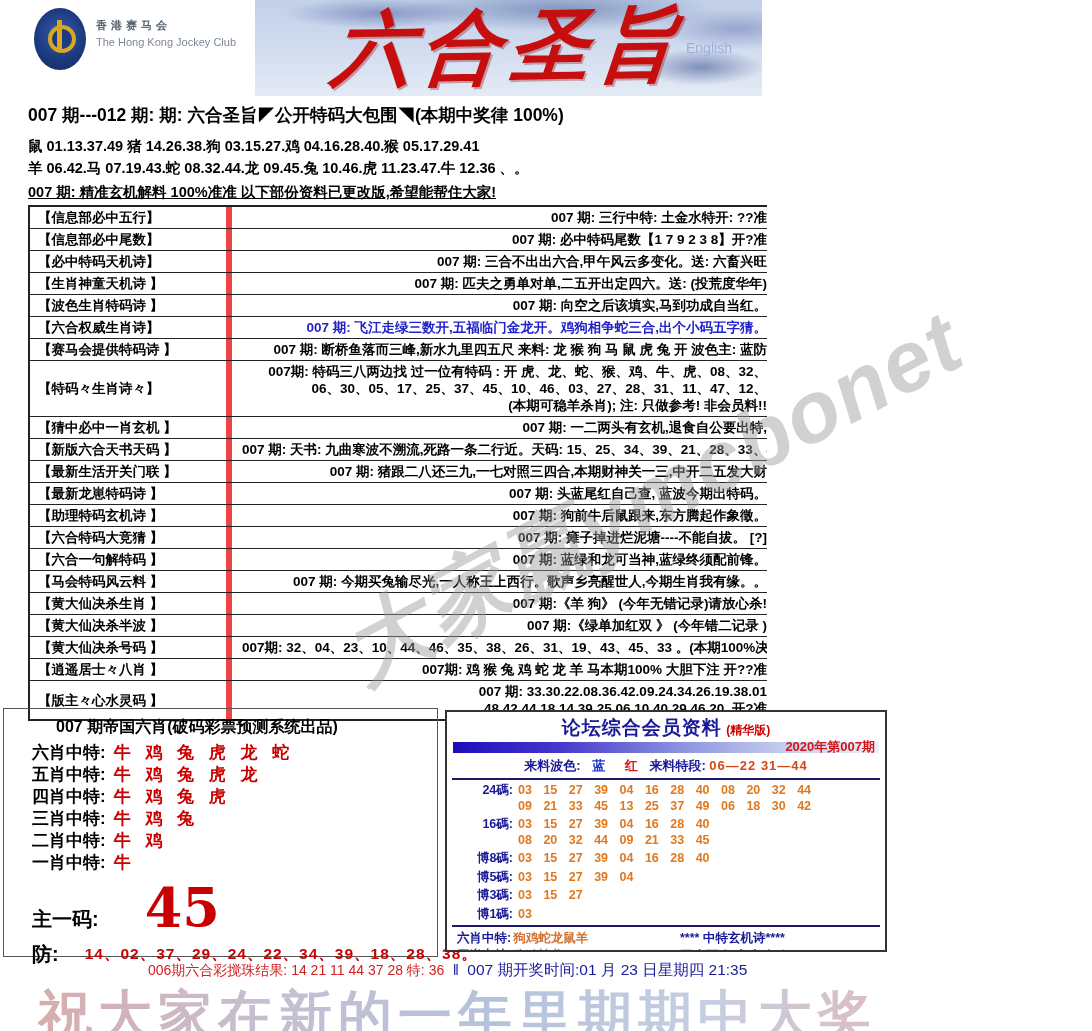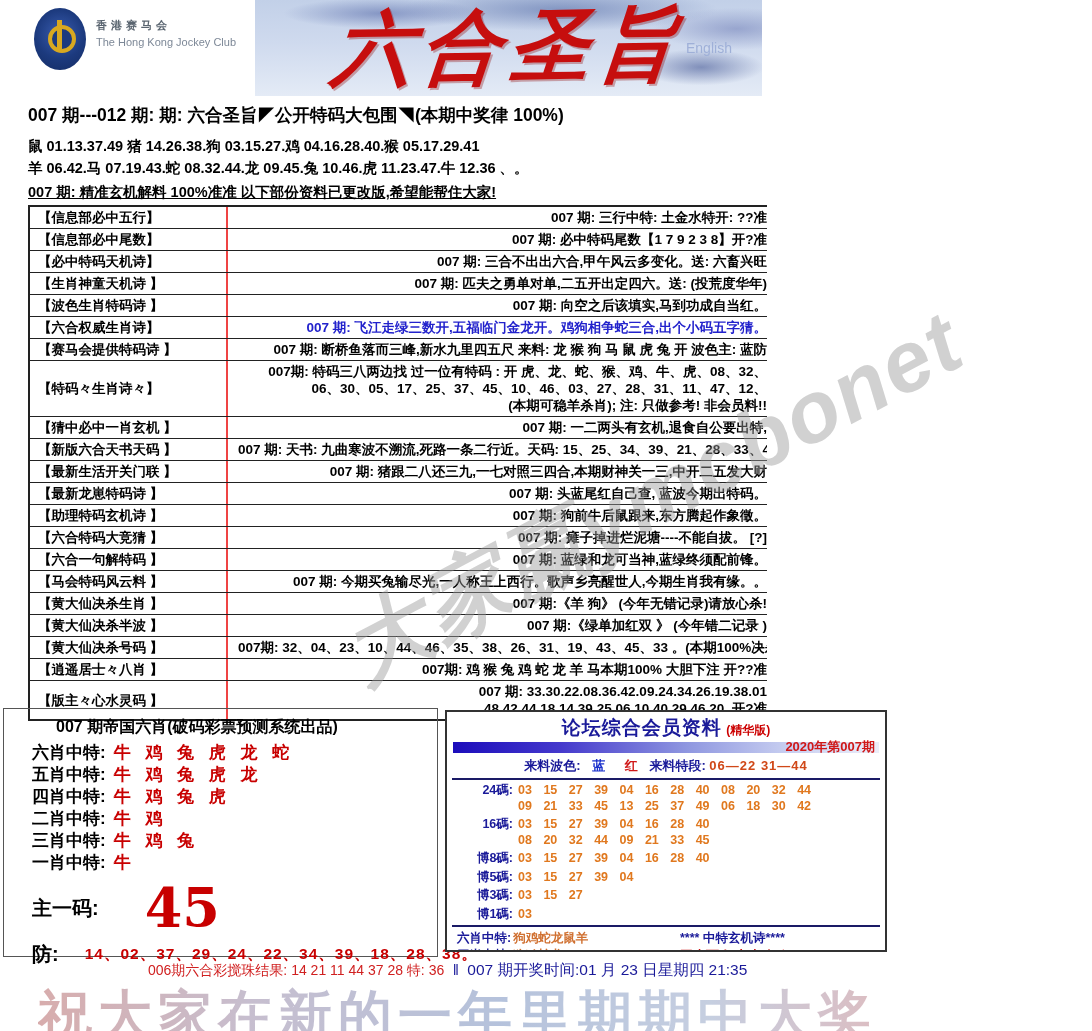--- a/index.html
+++ b/index.html
@@ -33,34 +33,34 @@
   .title-line{position:absolute;left:28px;top:103px;font-size:17.5px;font-weight:bold;white-space:nowrap;}
   .zline{position:absolute;left:28px;font-size:14.5px;font-weight:bold;white-space:nowrap;}
   .z1{top:137px}.z2{top:159px}
   .notice-line{position:absolute;left:28px;top:183px;font-size:14.5px;font-weight:bold;white-space:nowrap;text-decoration:underline;}
 
   
   .tips-table{position:absolute;left:28px;top:205px;width:737px;
      border-top:2px solid #222;border-left:2px solid #222;border-bottom:2px solid #222;}
   .trow{display:flex;border-bottom:1px solid #222;}
   .trow:last-child{border-bottom:none;}
-  .tlabel{width:186px;min-width:186px;border-right:2px solid #ef4444;padding:2px 2px 2px 8px;
+  .tlabel{width:186px;min-width:186px;border-right:6px solid #ef4444;padding:2px 2px 2px 8px;
      font-weight:bold;font-size:13.5px;line-height:17px;display:flex;align-items:center;}
   .tcontent{flex:1;padding:2px 0 2px 10px;font-weight:bold;font-size:13.5px;line-height:17px;
      white-space:nowrap;overflow:hidden;text-align:right;}
   .tcontent.blue{color:#2222cc;}
   .tline{white-space:nowrap;}
 
   
   .left-box{position:absolute;left:3px;top:708px;width:433px;height:247px;border:1px solid #555;}
   .lb-title{margin:8px 0 4px 52px;font-size:16px;font-weight:bold;white-space:nowrap;}
   .lrow{margin:1px 0 1px 28px;font-size:17px;font-weight:bold;line-height:21px;white-space:nowrap;}
   .llab{color:#000;}
   .lval{color:#c80000;margin-left:8px;word-spacing:10px;}
-  .main-code-row{margin:10px 0 0 28px;display:flex;align-items:center;}
+  .main-code-row{margin:10px 0 0 28px;display:flex;align-items:flex-end;}
   .mc-label{font-size:20px;font-weight:bold;}
   .mc-value{font-family:"DejaVu Serif",serif;font-size:54px;font-weight:bold;color:#c80000;margin-left:46px;line-height:50px;}
   .fang-row{margin:8px 0 0 28px;display:flex;align-items:center;white-space:nowrap;}
   .fang-label{font-size:20px;font-weight:bold;}
   .fang-nums{font-size:15.5px;font-weight:bold;color:#c80000;margin-left:26px;letter-spacing:1px;}
 
   
   .right-box{position:absolute;left:445px;top:710px;width:438px;height:238px;border:2px solid #333;
      overflow:hidden;background:#fff;}
   .rb-title{text-align:center;margin-top:3px;white-space:nowrap;}
@@ -254,22 +254,22 @@
         </div>
       </div>
     </div>
 
   <div class="left-box">
     <div class="lb-title">007 期帝国六肖(破码彩票预测系统出品)</div>
     <div id="leftbox-rows">
         <div class="lrow"><span class="llab">六肖中特:</span><span class="lval">牛 鸡 兔 虎 龙 蛇</span></div>
         <div class="lrow"><span class="llab">五肖中特:</span><span class="lval">牛 鸡 兔 虎 龙</span></div>
         <div class="lrow"><span class="llab">四肖中特:</span><span class="lval">牛 鸡 兔 虎</span></div>
+        <div class="lrow"><span class="llab">三肖中特:</span><span class="lval">牛 鸡 兔</span></div>
         <div class="lrow"><span class="llab">二肖中特:</span><span class="lval">牛 鸡</span></div>
-        <div class="lrow"><span class="llab">三肖中特:</span><span class="lval">牛 鸡 兔</span></div>
         <div class="lrow"><span class="llab">一肖中特:</span><span class="lval">牛</span></div>
       </div>
     <div class="main-code-row">
       <span class="mc-label">主一码:</span>
       <span class="mc-value">45</span>
     </div>
     <div class="fang-row">
       <span class="fang-label">防:</span>
       <span class="fang-nums">14、02、37、29、24、22、34、39、18、28、38。</span>
     </div>

